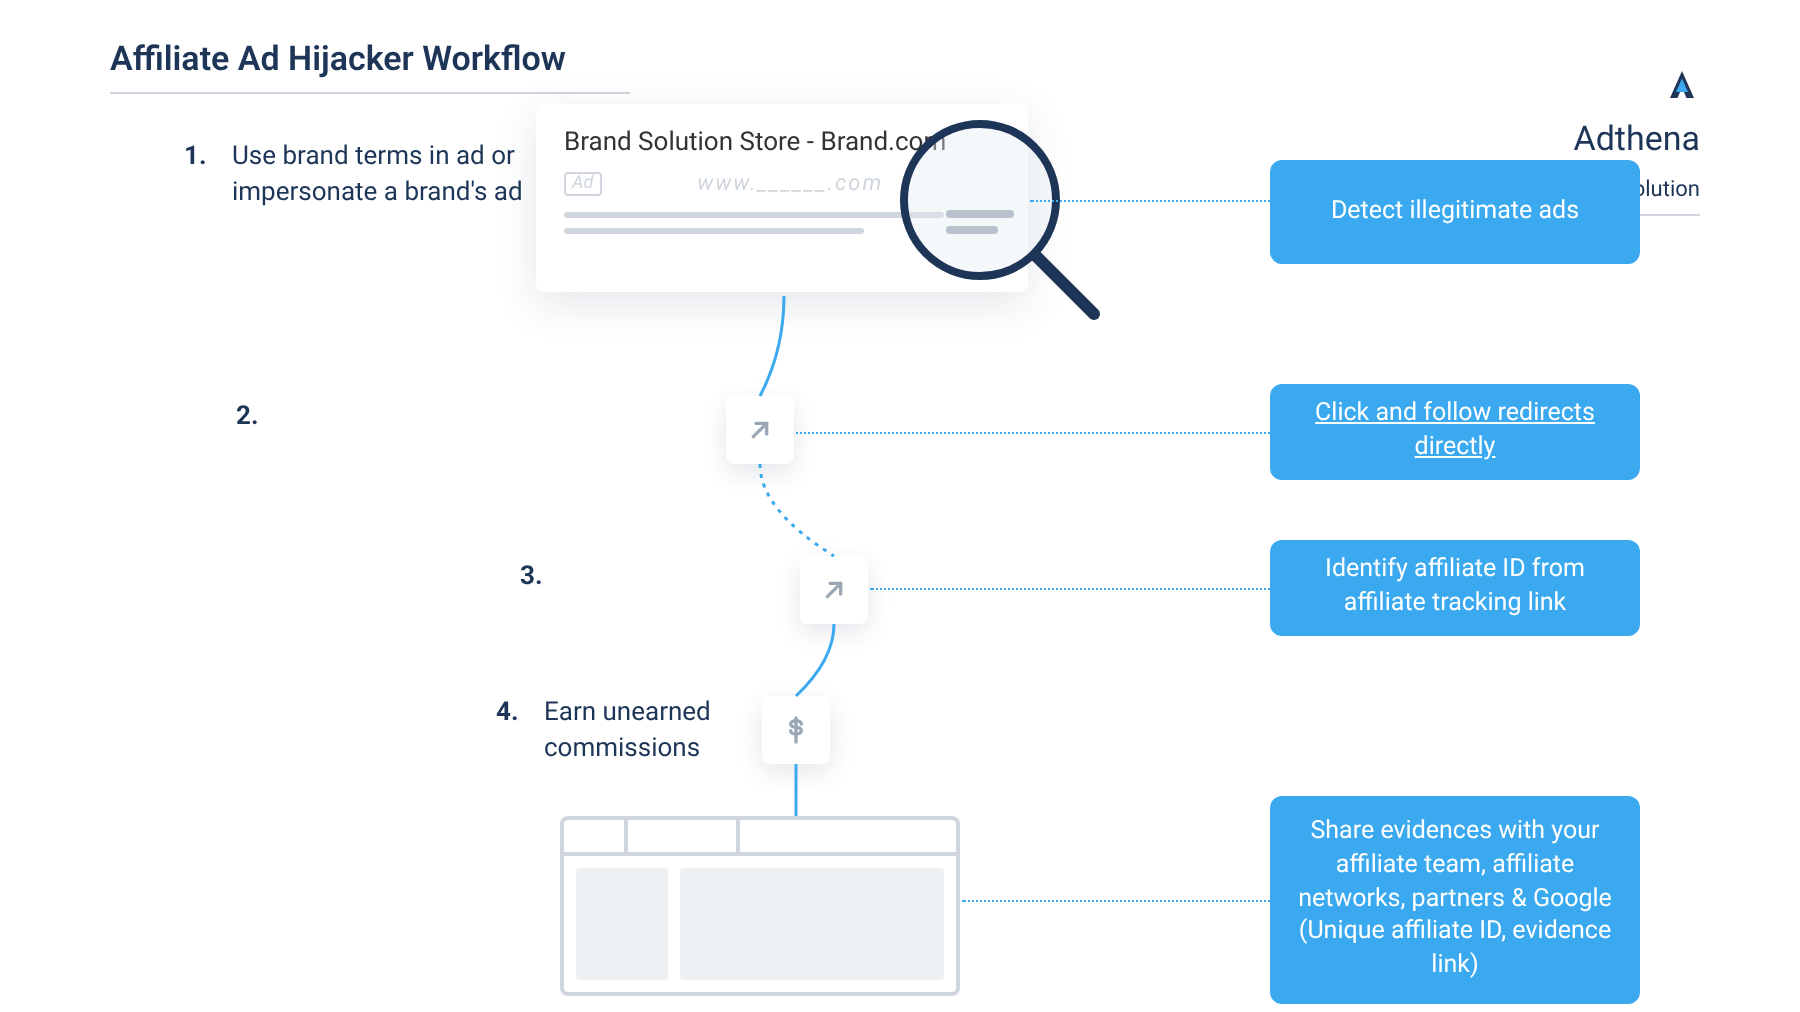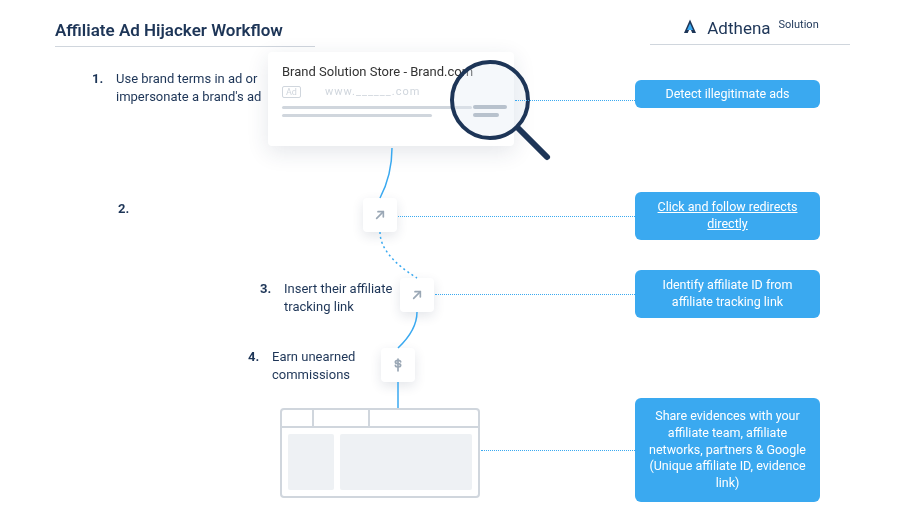--- a/index.html
+++ b/index.html
@@ -6,32 +6,32 @@
     --navy:#1d3557;
     --blue:#3aa9f0;
     --lightgrey:#d0d6dd;
     --txtgrey:#5a6b7b;
     --bg:#fff;
   }
   *{box-sizing:border-box;}
   body{margin:0;background:var(--bg);font-family:-apple-system,BlinkMacSystemFont,"Segoe UI",Roboto,Arial,sans-serif;color:var(--navy);}
   .canvas{position:relative;width:900px;height:506px;margin:0 auto;}
   .wf-title{position:absolute;left:55px;top:20px;font-size:17px;font-weight:600;border-bottom:1px solid var(--lightgrey);padding-bottom:6px;width:260px;}
-  .sol-title{position:absolute;right:50px;top:18px;display:flex;align-items:flex-start;gap:8px;border-bottom:1px solid var(--lightgrey);padding-bottom:6px;width:200px;justify-content:center;}
+  .sol-title{position:absolute;right:50px;top:34px;display:flex;align-items:flex-end;gap:8px;border-bottom:1px solid var(--lightgrey);padding-bottom:6px;width:200px;justify-content:center;flex-direction:column;}
   .sol-title .brand{font-size:17px;color:var(--navy);}
   .sol-title .word{font-size:11px;font-weight:400;}
   .logo{width:18px;height:18px;}
   .step{position:absolute;display:flex;gap:8px;font-size:13px;color:var(--navy);line-height:1.35;width:170px;}
   .step .num{font-weight:700;min-width:16px;}
   .pill{position:absolute;background:var(--blue);color:#fff;font-size:12.5px;line-height:1.35;border-radius:6px;padding:12px 14px;display:flex;align-items:center;justify-content:center;text-align:center;}
   .adcard{position:absolute;left:268px;top:52px;width:246px;height:94px;background:#fff;border-radius:4px;box-shadow:0 6px 22px rgba(30,50,80,.12);padding:12px 14px;}
   .adcard .headline{font-size:13px;color:#333;margin-bottom:6px;}
-  .adcard .adrow{display:flex;align-items:center;gap:24px;margin-bottom:8px;}
+  .adcard .adrow{display:flex;align-items:center;gap:0;margin-bottom:8px;font-style:italic;}
   .adcard .adlabel{border:1px solid var(--lightgrey);color:var(--lightgrey);font-size:9px;padding:0 3px;border-radius:2px;}
-  .adcard .url{font-size:11px;color:var(--lightgrey);letter-spacing:1px;}
+  .adcard .url{font-size:11px;color:var(--lightgrey);letter-spacing:1px;margin-left:48px;}
   .adcard .line{height:3px;background:var(--lightgrey);border-radius:2px;margin-top:5px;}
   .adcard .line.s1{width:190px;}
   .adcard .line.s2{width:150px;}
   .magnify{position:absolute;left:445px;top:55px;width:110px;height:110px;}
   .iconbox{position:absolute;width:34px;height:34px;background:#fff;border-radius:4px;box-shadow:0 4px 12px rgba(30,50,80,.12);display:flex;align-items:center;justify-content:center;color:#9aa7b5;}
   .browser{position:absolute;left:280px;top:408px;width:200px;height:90px;border:2px solid var(--lightgrey);border-radius:4px;background:#fff;}
   .browser .chrome{display:flex;height:18px;border-bottom:2px solid var(--lightgrey);}
   .browser .chrome div{flex:1;border-right:2px solid var(--lightgrey);} 
   .browser .chrome div:first-child{flex:0 0 32px;}
   .browser .chrome div:last-child{border-right:none;flex:2;}
@@ -75,21 +75,20 @@
 
   <div class="step" style="left:92px;top:70px;">
     <span class="num">1.</span>
     <span>Use brand terms in ad or impersonate a brand's ad</span>
   </div>
   <div class="step" style="left:118px;top:200px;width:160px;">
     <span class="num">2.</span>
   </div>
   <div class="step" style="left:260px;top:280px;width:150px;">
     <span class="num">3.</span>
-    <span>Insert their affiliate tracking link</span>
   </div>
   <div class="step" style="left:248px;top:348px;width:140px;">
     <span class="num">4.</span>
     <span>Earn unearned commissions</span>
   </div>
 
   <div class="iconbox" style="left:363px;top:198px;">
     <svg width="16" height="16" viewBox="0 0 24 24" fill="none" stroke="#9aa7b5" stroke-width="2.5" stroke-linecap="round" stroke-linejoin="round">
         <line x1="7" y1="17" x2="17" y2="7"></line>
         <polyline points="9 7 17 7 17 15"></polyline>
@@ -120,21 +119,21 @@
       </div>
   </div>
 
   <svg style="position:absolute;left:0;top:0;width:900px;height:506px;pointer-events:none;">
     <path d="M 392 148 Q 392 175 380 198" stroke="#3aa9f0" stroke-width="1.5" fill="none"></path>
     <path d="M 380 232 Q 380 255 417 278" stroke="#3aa9f0" stroke-width="1.5" fill="none" stroke-dasharray="2 3"></path>
     <path d="M 417 312 Q 417 330 398 348" stroke="#3aa9f0" stroke-width="1.5" fill="none"></path>
     <path d="M 398 382 L 398 408" stroke="#3aa9f0" stroke-width="1.5" fill="none"></path>
   </svg>
 
-  <div class="pill" style="left:635px;top:80px;width:185px;height:28px;">Detect illegitimate ads</div>
+  <div class="pill" style="left:635px;top:80px;width:185px;height:52px;">Detect illegitimate ads</div>
   <div class="pill" style="left:635px;top:192px;width:185px;height:48px;text-decoration:underline;">Click and follow redirects directly</div>
   <div class="pill" style="left:635px;top:398px;width:185px;height:104px;">Share evidences with your affiliate team, affiliate networks, partners &amp; Google (Unique affiliate ID, evidence link)</div>
   <div class="pill" style="left:635px;top:270px;width:185px;height:48px;">Identify affiliate ID from affiliate tracking link</div>
 
   <div class="hline" style="left:515px;top:100px;width:120px;"></div>
   <div class="hline" style="left:398px;top:216px;width:237px;"></div>
   <div class="hline" style="left:435px;top:294px;width:200px;"></div>
   <div class="hline" style="left:481px;top:450px;width:154px;"></div>
 </div>
 

